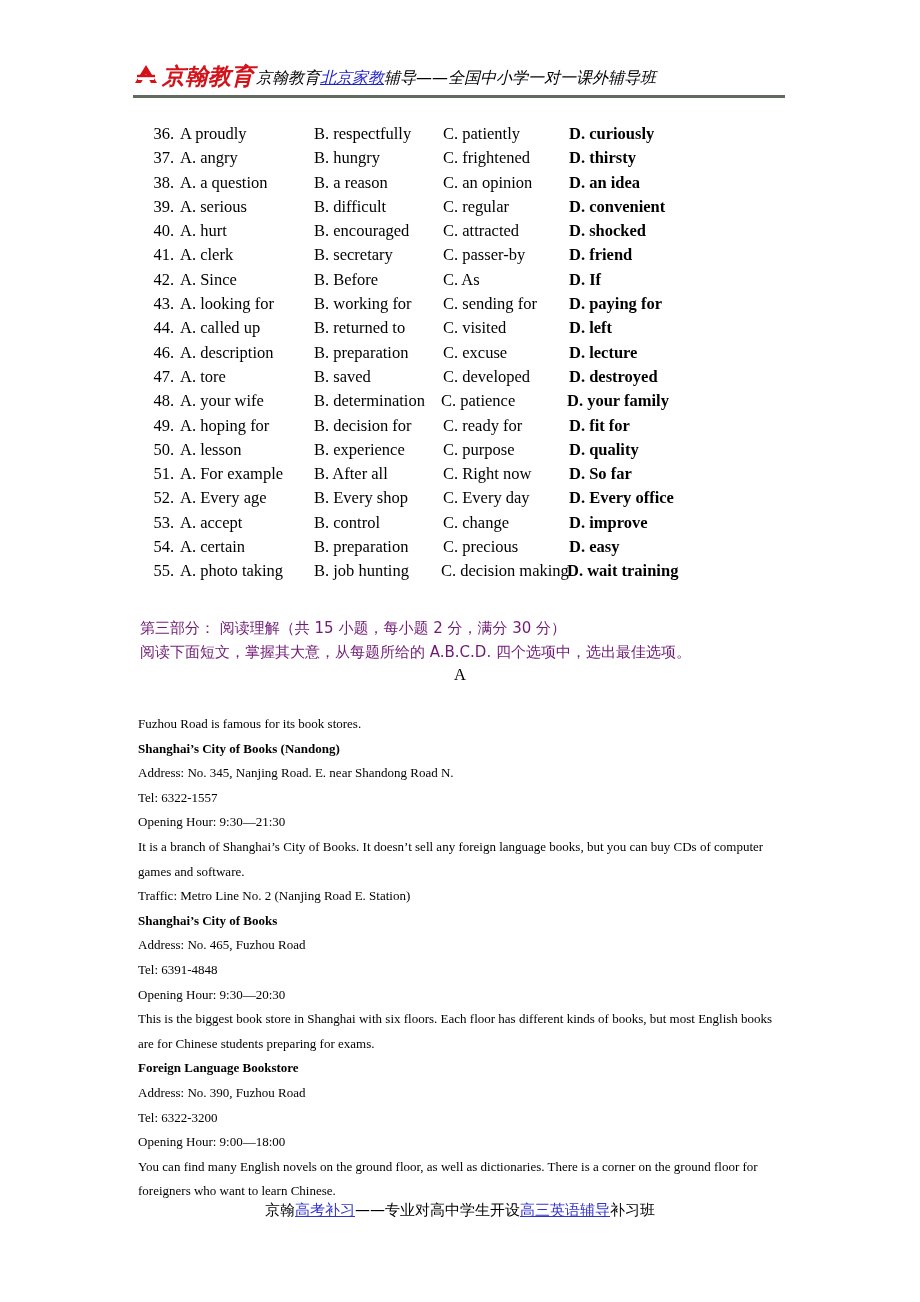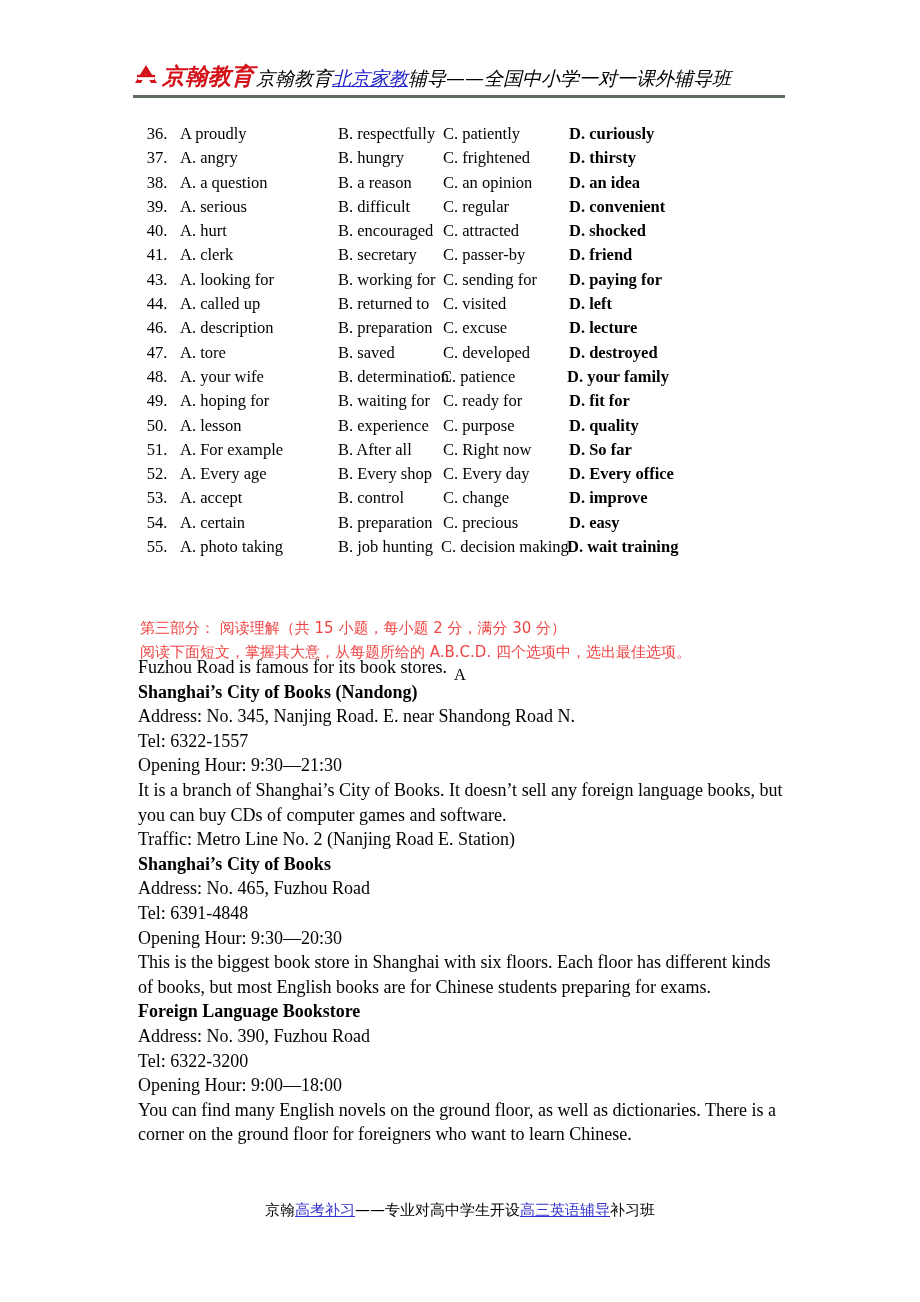--- a/index.html
+++ b/index.html
@@ -47,21 +47,21 @@
     color: #d3121a;
     font-family: "DejaVu Sans", sans-serif;
     font-weight: bold;
     font-size: 23px;
     letter-spacing: 0px;
     line-height: 26px;
     white-space: nowrap;
   }
   .hdr-text {
     font-family: "DejaVu Sans", sans-serif;
-    font-size: 19px;
+    font-size: 16px;
     line-height: 26px;
     color: #000;
     white-space: nowrap;
   }
   .hdr-link {
     color: #2222cc;
     text-decoration: underline;
   }
   #header-rule {
     position: absolute;
@@ -79,59 +79,59 @@
     top: 122px;
     width: 920px;
   }
   .q-row {
     position: relative;
     height: 24.3px;
     font-size: 16.5px;
     line-height: 24.3px;
     white-space: nowrap;
   }
-  .q-num   { position: absolute; left: 140px; width: 34px; text-align: center; }
+  .q-num   { position: absolute; left: 140px; width: 34px; text-align: right; }
   .q-opt-a { position: absolute; left: 180px; }
-  .q-opt-b { position: absolute; left: 314px; margin-left: 24px; }
+  .q-opt-b { position: absolute; left: 314px; }
   .q-opt-c { position: absolute; left: 443px; }
   .q-opt-d { position: absolute; left: 569px; font-weight: bold; }
   .q-row.wide .q-opt-c { left: 441px; }
   .q-row.wide .q-opt-d { left: 567px; }
 
   
   #section-head {
     position: absolute;
     left: 140px;
     top: 617px;
     width: 700px;
   }
   .cn-line {
     font-family: "DejaVu Sans", sans-serif;
     font-size: 15px;
     line-height: 23.5px;
     white-space: nowrap;
-    color: #ef4444;
+    color: #701a75;
   }
   #passage-letter {
     position: absolute;
     left: 0;
     top: 664px;
     width: 920px;
     text-align: center;
     font-size: 16.5px;
     line-height: 22px;
   }
 
   
   #passage {
     position: absolute;
     left: 138px;
-    top: 655px;
+    top: 712px;
     width: 648px;
-    font-size: 18px;
+    font-size: 13px;
     line-height: 24.6px;
   }
   #passage p {
     margin: 0;
     padding: 0;
   }
   .p-line { white-space: nowrap; }
   .p-bold { font-weight: bold; }
   .p-wrap { white-space: normal; }
 
@@ -216,20 +216,27 @@
   </div>
 
   <div class="q-row">
     <span class="q-num">41.</span>
     <span class="q-opt-a">A. clerk</span>
     <span class="q-opt-b">B. secretary</span>
     <span class="q-opt-c">C. passer-by</span>
     <span class="q-opt-d">D. friend</span>
   </div>
 
+  <div class="q-row">
+    <span class="q-num">42.</span>
+    <span class="q-opt-a">A. Since</span>
+    <span class="q-opt-b">B. Before</span>
+    <span class="q-opt-c">C. As</span>
+    <span class="q-opt-d">D. If</span>
+  </div>
 
   <div class="q-row">
     <span class="q-num">43.</span>
     <span class="q-opt-a">A. looking for</span>
     <span class="q-opt-b">B. working for</span>
     <span class="q-opt-c">C. sending for</span>
     <span class="q-opt-d">D. paying for</span>
   </div>
 
   <div class="q-row">
@@ -261,21 +268,21 @@
     <span class="q-num">48.</span>
     <span class="q-opt-a">A. your wife</span>
     <span class="q-opt-b">B. determination</span>
     <span class="q-opt-c">C. patience</span>
     <span class="q-opt-d">D. your family</span>
   </div>
 
   <div class="q-row">
     <span class="q-num">49.</span>
     <span class="q-opt-a">A. hoping for</span>
-    <span class="q-opt-b">B. waiting for</span>
+    <span class="q-opt-b">B. decision for</span>
     <span class="q-opt-c">C. ready for</span>
     <span class="q-opt-d">D. fit for</span>
   </div>
 
   <div class="q-row">
     <span class="q-num">50.</span>
     <span class="q-opt-a">A. lesson</span>
     <span class="q-opt-b">B. experience</span>
     <span class="q-opt-c">C. purpose</span>
     <span class="q-opt-d">D. quality</span>

